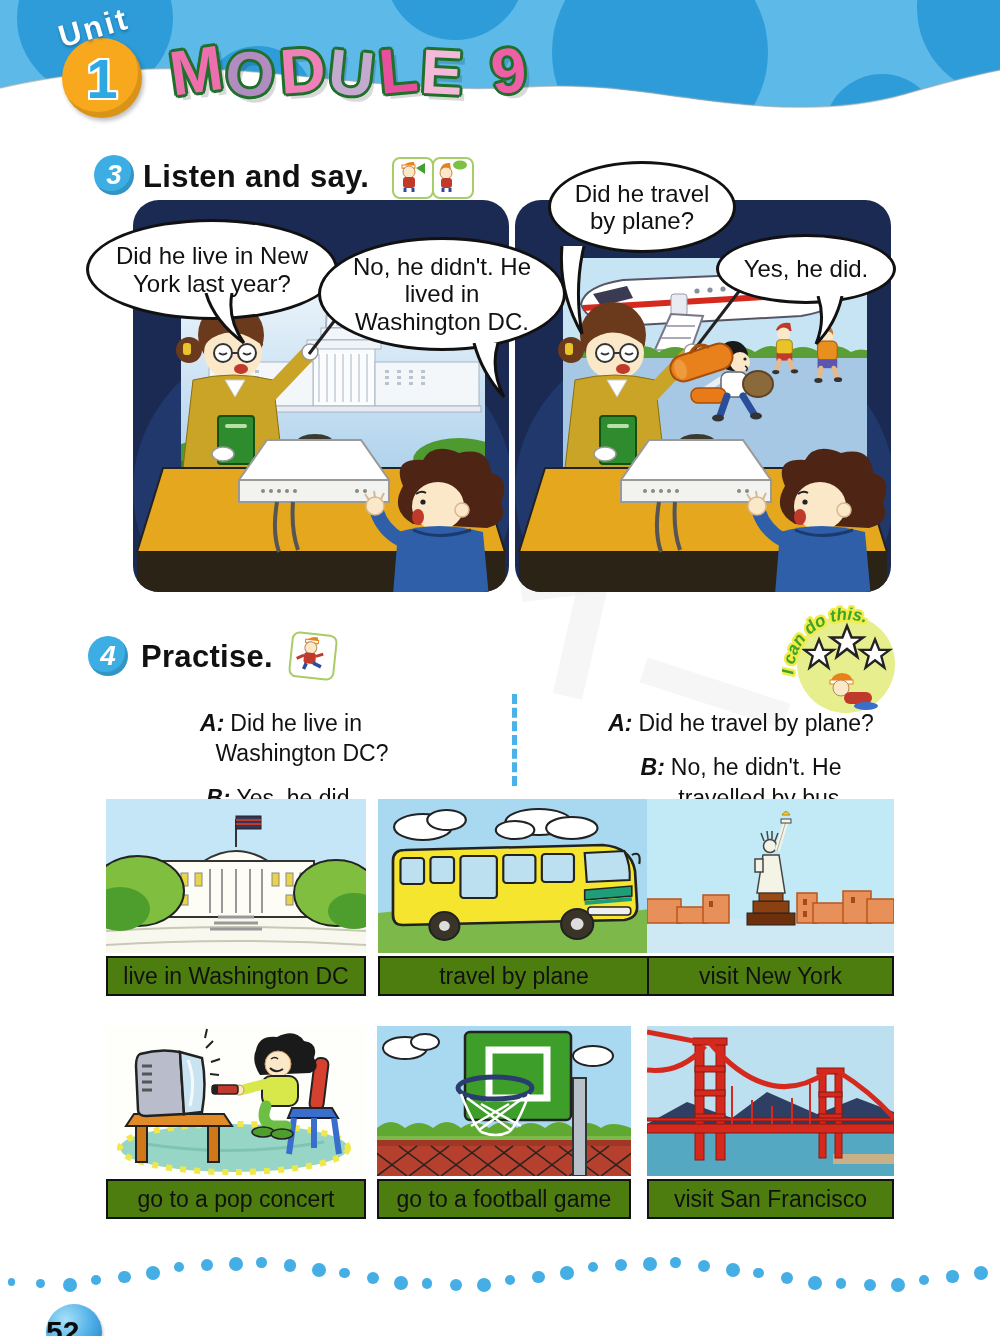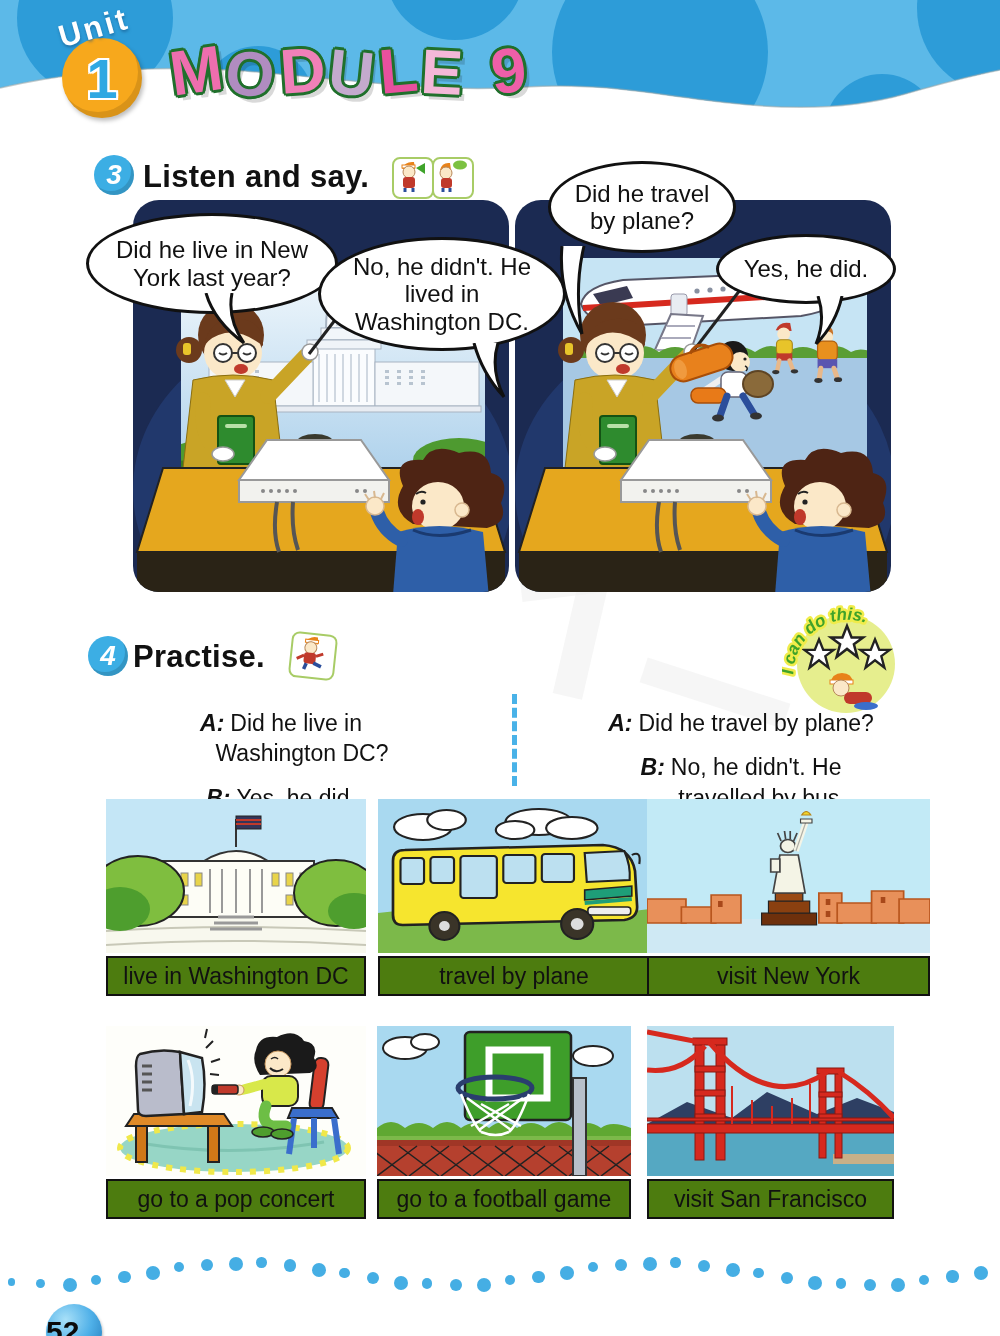--- a/index.html
+++ b/index.html
@@ -305,21 +305,21 @@
           <ellipse cx="10" cy="13" rx="6" ry="10" fill="#F09A3E"></ellipse>
           <path d="M24,1 q10,-10 20,0" stroke="#A84E08" stroke-width="3" fill="none"></path>
         </g>
         <use href="#g-desk" transform="translate(0,268)"></use>
         <use href="#g-proj" transform="translate(106,240)"></use>
         <use href="#g-boy" transform="translate(250,248)"></use>
       </g>
     </svg>
   </div>
 
-  <div class="bubble" style="left:86px;top:213px;width:252px;height:101px;">
+  <div class="bubble" style="left:86px;top:219px;width:252px;height:101px;">
     <span>Did he live in New York last year?</span>
   </div>
   <svg class="tail" style="left:200px;top:293px;" width="48" height="54">
     <path d="M6,0 Q14,28 44,50 Q27,26 32,0 Z" fill="#fff"></path>
     <path d="M6,0 Q14,28 44,50 M44,50 Q27,26 32,0" stroke="#111" stroke-width="3" fill="none"></path>
   </svg>
 
   <div class="bubble" style="left:318px;top:237px;width:248px;height:114px;">
     <span>No, he didn't. He lived in Washington DC.</span>
   </div>
@@ -340,21 +340,21 @@
     <span>Yes, he did.</span>
   </div>
   <svg class="tail" style="left:812px;top:296px;" width="38" height="52">
     <path d="M30,0 Q24,28 4,48 Q14,24 6,0 Z" fill="#fff"></path>
     <path d="M30,0 Q24,28 4,48 M4,48 Q14,24 6,0" stroke="#111" stroke-width="3" fill="none"></path>
   </svg>
 
   <div class="abs sec-circle" style="left:88px;top:636px;">
     <span>4</span>
   </div>
-  <div class="abs sec-title" style="left:133px;top:639px;">Practise.</div>
+  <div class="abs sec-title" style="left:141px;top:639px;">Practise.</div>
   <span class="abs kid-icon" style="left:290px;top:633px;width:42px;height:42px;transform:rotate(6deg);">
     <svg viewBox="0 0 38 38" width="38" height="38">
       <path d="M12,9 Q15,1 24,2 L25,9 Z" fill="#E8821A"></path>
       <rect x="12" y="5" width="13" height="3" fill="#fff" stroke="#E8821A" stroke-width="1"></rect>
       <circle cx="18" cy="13" r="6" fill="#FBE8C8" stroke="#B8885A" stroke-width="1"></circle>
       <rect x="12" y="18" width="12" height="11" rx="3" fill="#C0392B"></rect>
       <path d="M12,21 l-7,4 M24,21 l7,-3" stroke="#C0392B" stroke-width="3"></path>
       <path d="M15,29 l-2,6 M22,28 l8,3" stroke="#2B4E9B" stroke-width="3.5"></path>
     </svg>
   </span>
@@ -455,21 +455,21 @@
           <circle cx="48" cy="81" r="5" fill="#DDD"></circle>
         <circle cx="172" cy="79" r="15" fill="#3A3428" stroke="#222" stroke-width="2"></circle>
           <circle cx="172" cy="79" r="6" fill="#DDD"></circle>
         <path d="M223,10 q9,-5 7,9" stroke="#222" stroke-width="2" fill="none"></path>
         <rect x="182" y="62" width="40" height="8" rx="3" fill="#EEE" stroke="#222" stroke-width="1.5"></rect>
       </g>
     </svg>
     <div class="card-label">travel by plane</div>
   </div>
 
-  <div class="card" style="left:647px;top:799px;width:283px;border-radius:25px;">
+  <div class="card" style="left:647px;top:799px;width:247px;border-radius:25px;">
     <svg viewBox="0 0 247 154" height="154" preserveAspectRatio="none">
       <rect width="247" height="154" fill="#C2EAF6"></rect>
       <rect y="120" width="247" height="34" fill="#CFE9F4"></rect>
       <g fill="#E8905A" stroke="#B8561E" stroke-width="1.5">
         <rect x="0" y="100" width="34" height="24"></rect>
           <rect x="30" y="108" width="30" height="16"></rect>
         <rect x="56" y="96" width="26" height="28"></rect>
           <rect x="150" y="94" width="20" height="30"></rect>
         <rect x="166" y="104" width="34" height="20"></rect>
           <rect x="196" y="92" width="28" height="32"></rect>

